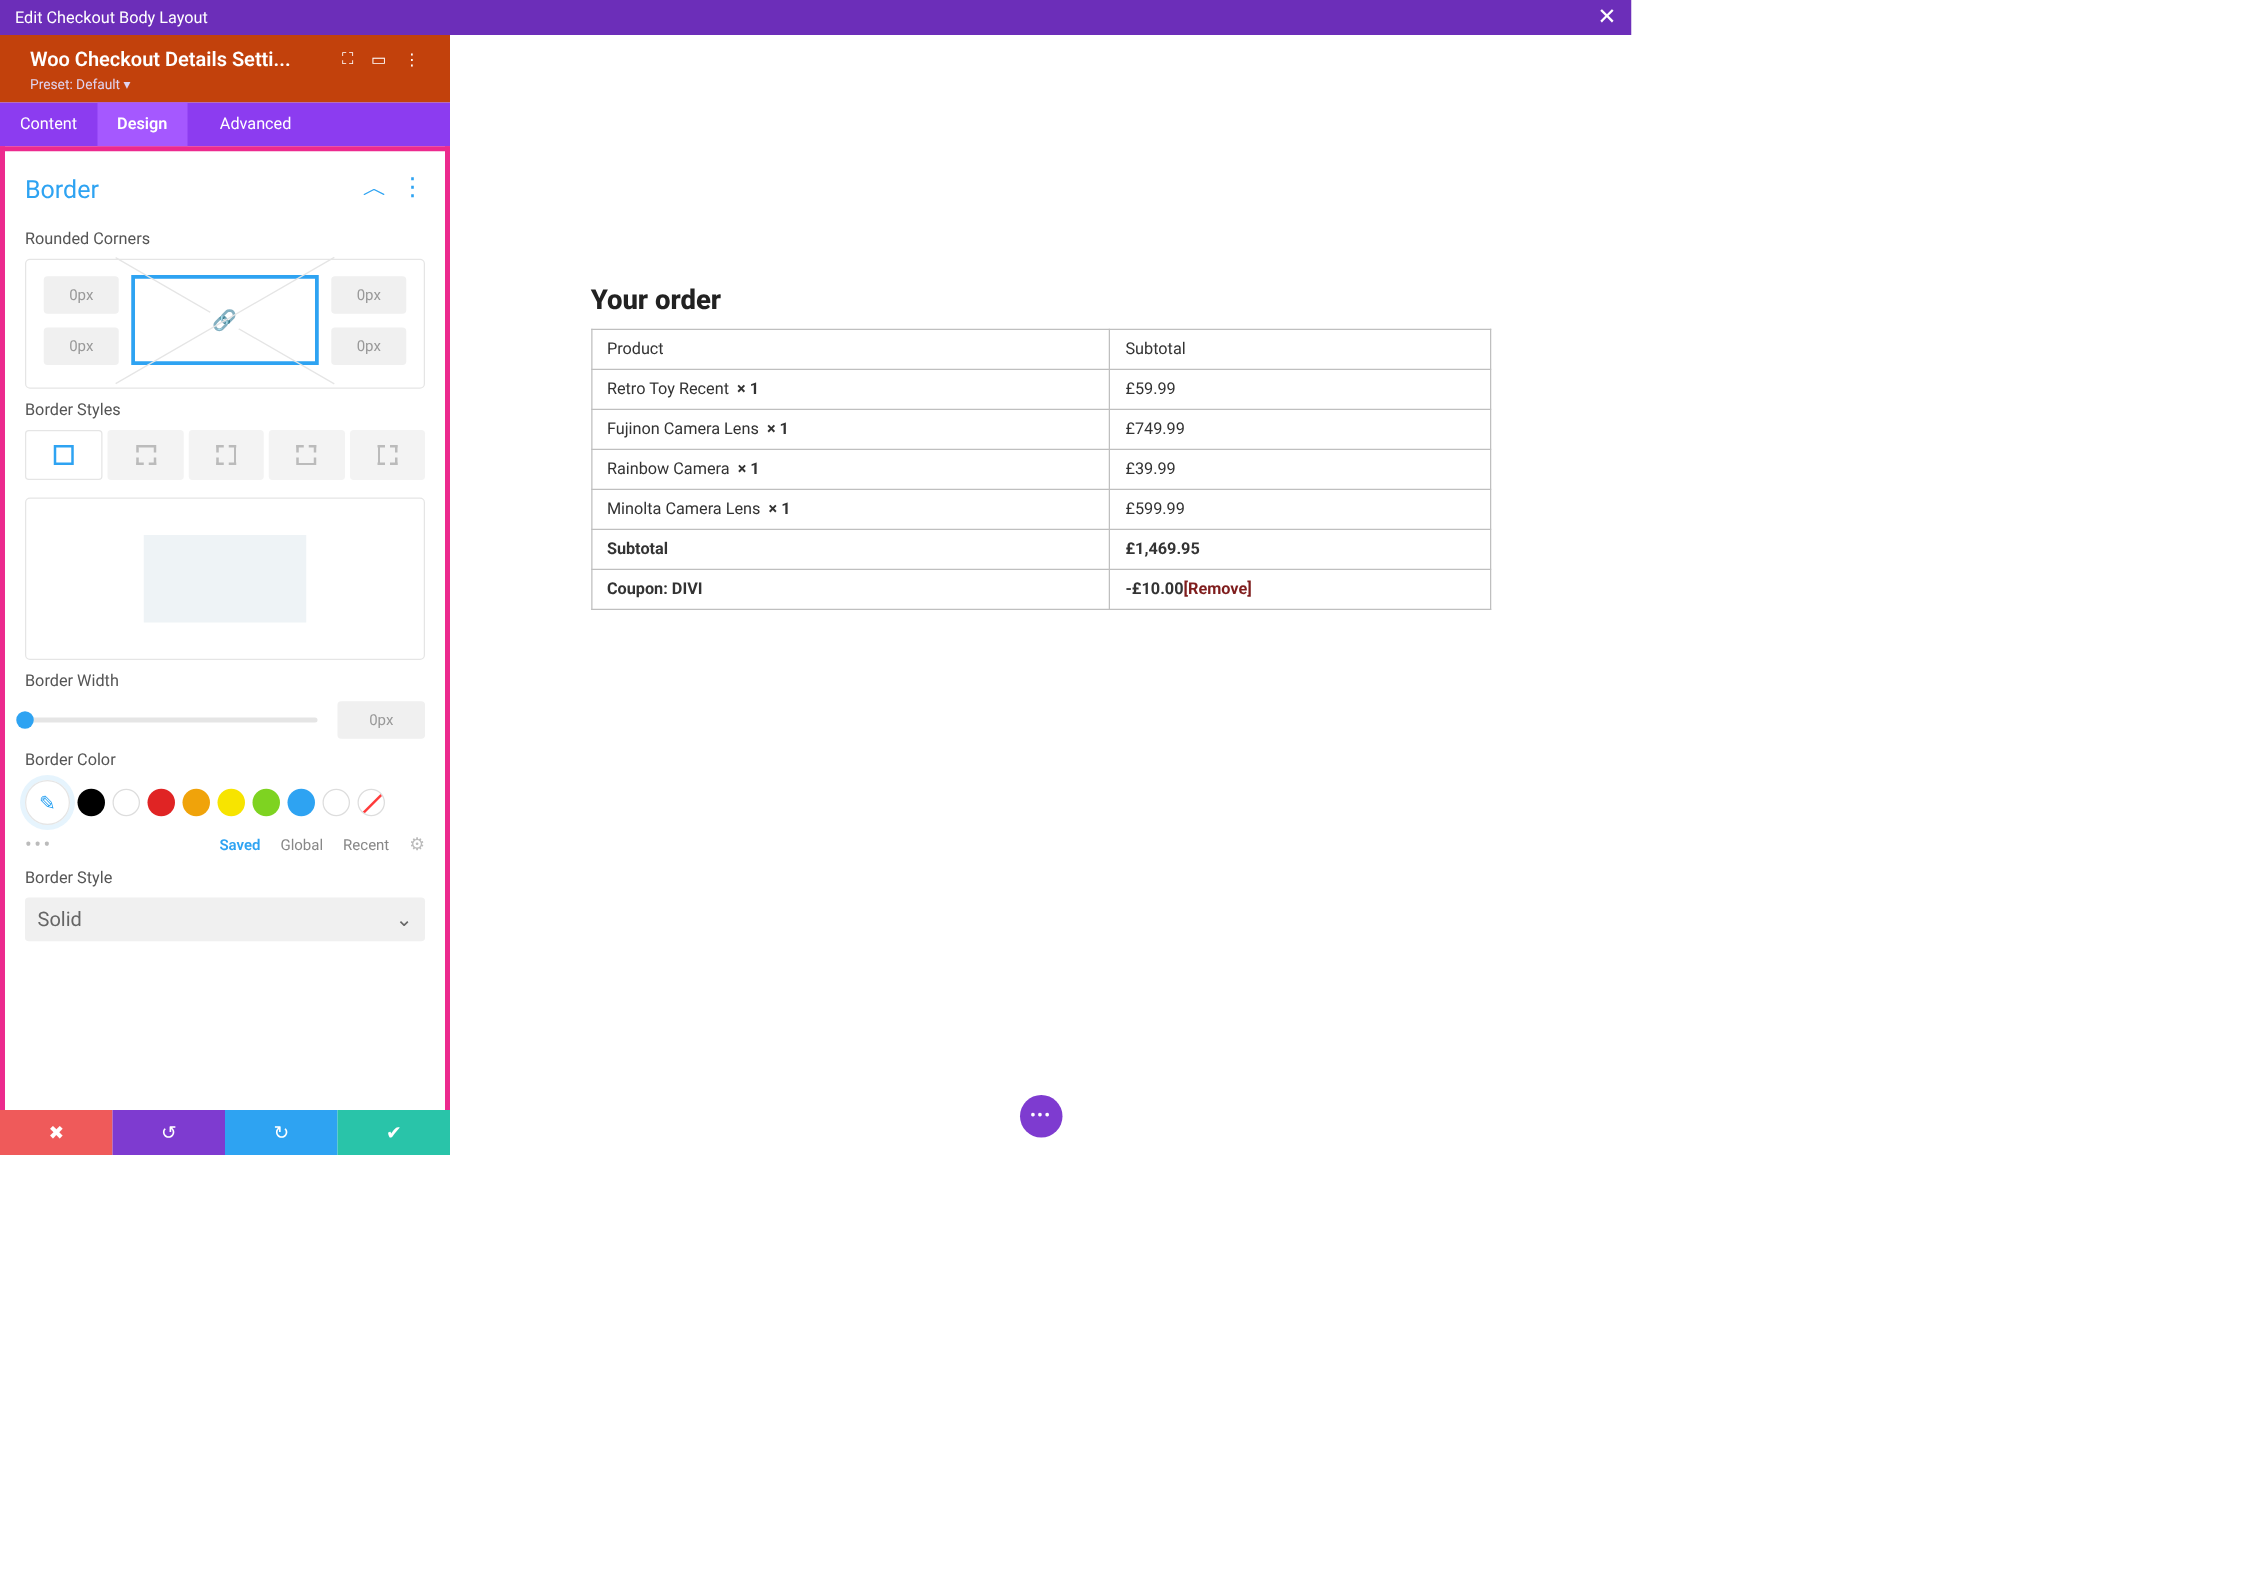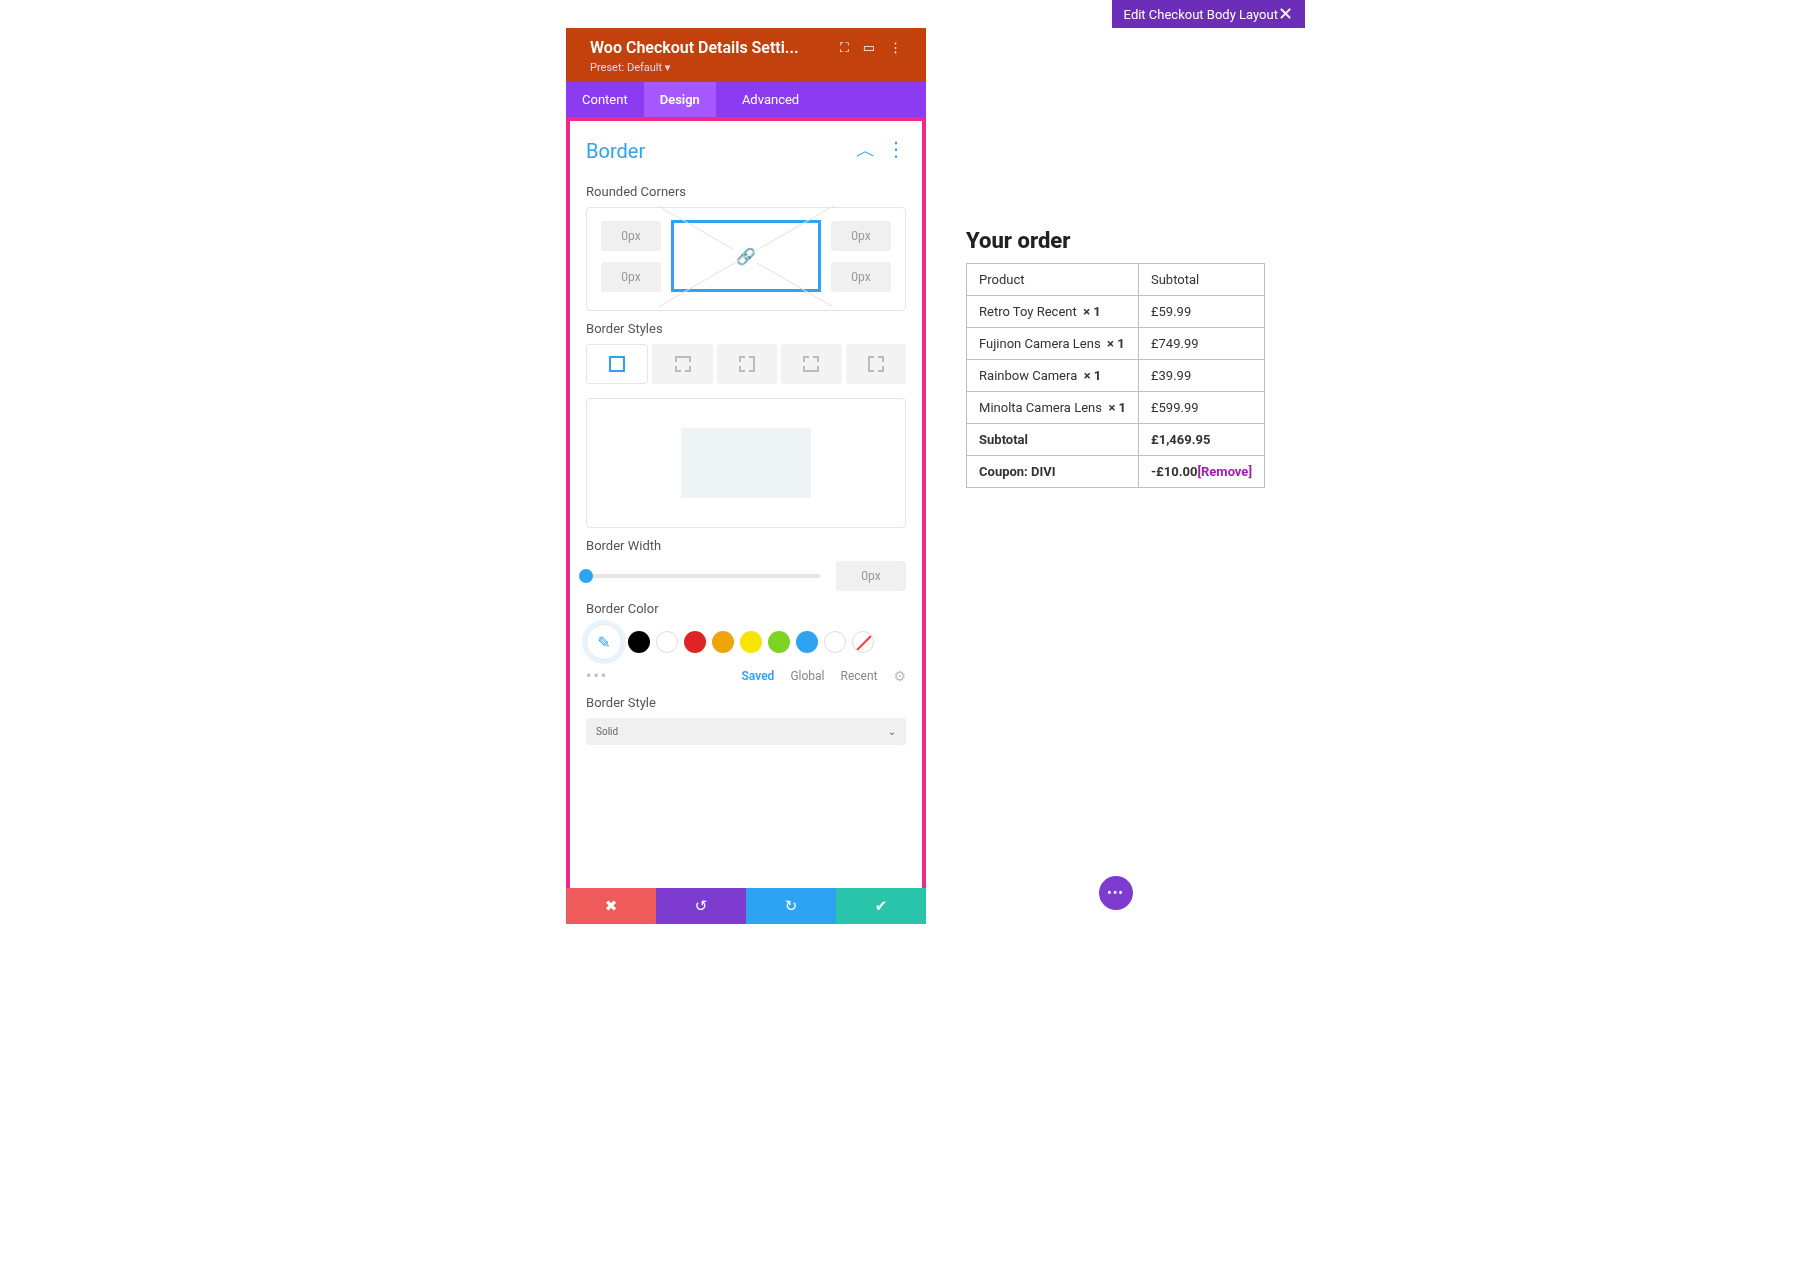--- a/index.html
+++ b/index.html
@@ -1,17 +1,17 @@
 <!DOCTYPE html>
 <html><head>
 <meta charset="utf-8">
 <style>
   * { box-sizing: border-box; margin: 0; padding: 0; }
   body { font-family: -apple-system, BlinkMacSystemFont, "Segoe UI", Roboto, Helvetica, Arial, sans-serif; background: #fff; color: #333; }
-  .app { width: 1305px; height: 924px; position: relative; display: flex; flex-direction: column; align-items: flex-end; }
+  .app { width: 1305px; height: 924px; position: relative; display: flex; flex-direction: column; }
 
   
   .topbar { background: #6c2eb9; color: #fff; height: 28px; display: flex; align-items: center; padding: 0 12px; font-size: 13px; justify-content: space-between; }
   .topbar .close-x { font-size: 18px; line-height: 1; cursor: pointer; }
 
   .main { flex: 1; display: flex; min-height: 0; }
 
   
   .panel { width: 360px; display: flex; flex-direction: column; background: #fff; }
   .panel-head { background: #c2410c; color: #fff; padding: 10px 24px 8px; }
@@ -68,40 +68,40 @@
   .swatch.outline { border: 1px solid #ddd; background: #fff; }
   .swatch.diag { background: #fff; border:1px solid #ddd; position:relative; overflow:hidden; }
   .swatch.diag::after { content:''; position:absolute; left:-3px; top:50%; width:28px; height:2px; background:#ff3b3b; transform: rotate(-45deg); }
 
   .bc-more { color:#bbb; letter-spacing:2px; font-size:16px; margin-top:6px; }
   .bc-tabs { display:flex; gap:16px; font-size:12px; color:#888; margin-top:6px; justify-content:flex-end; align-items:center; }
   .bc-tabs .active { color:#2ea3f2; font-weight:600; }
   .bc-tabs .gear { color:#bbb; font-size:14px; }
 
   
-  .bs-select { margin-top: 6px; background:#f0f0f0; border-radius:3px; padding:8px 10px; display:flex; justify-content:space-between; font-size:10px; color:#666; cursor:pointer; }
+  .bs-select { margin-top: 6px; background:#f0f0f0; border-radius:3px; padding:8px 10px; display:flex; justify-content:space-between; font-size:16px; color:#666; cursor:pointer; }
 
   
   .panel-foot { display: flex; height: 36px; }
   .panel-foot div { flex:1; display:flex; align-items:center; justify-content:center; color:#fff; cursor:pointer; font-size:15px; }
   .pf-cancel { background:#ef5a5a; }
   .pf-undo { background:#7e3bd0; }
   .pf-redo { background:#2ea3f2; }
   .pf-save { background:#29c4a9; }
 
   
   .canvas { flex:1; background:#fff; padding: 40px 40px 0; overflow:auto; position:relative; }
   .order-wrap { max-width: 720px; margin: 160px auto 0; }
   .order-title { font-weight:800; font-size:22px; margin-bottom:10px; color:#222; }
   table.order { width:100%; border-collapse: collapse; border:1px solid #bfbfbf; font-size:13px; }
   table.order th, table.order td { border:1px solid #bfbfbf; padding:8px 12px; text-align:left; }
   table.order th { font-weight:400; }
   .qty { font-weight:700; }
   .bold { font-weight:700; }
-  .remove-link { color:#a21caf; margin-left:0; font-weight:700; cursor:pointer; }
+  .remove-link { color:#7f1d1d; margin-left:0; font-weight:700; cursor:pointer; }
 
   .fab { position:absolute; bottom:14px; left:50%; transform:translateX(-50%); width:34px; height:34px; border-radius:50%; background:#7e3bd0; color:#fff; display:flex; align-items:center; justify-content:center; cursor:pointer; letter-spacing:1px; font-size:14px; }
 </style>
 </head>
 <body>
 
 <div class="app">
 
   <div class="topbar">
     <span>Edit Checkout Body Layout</span>

